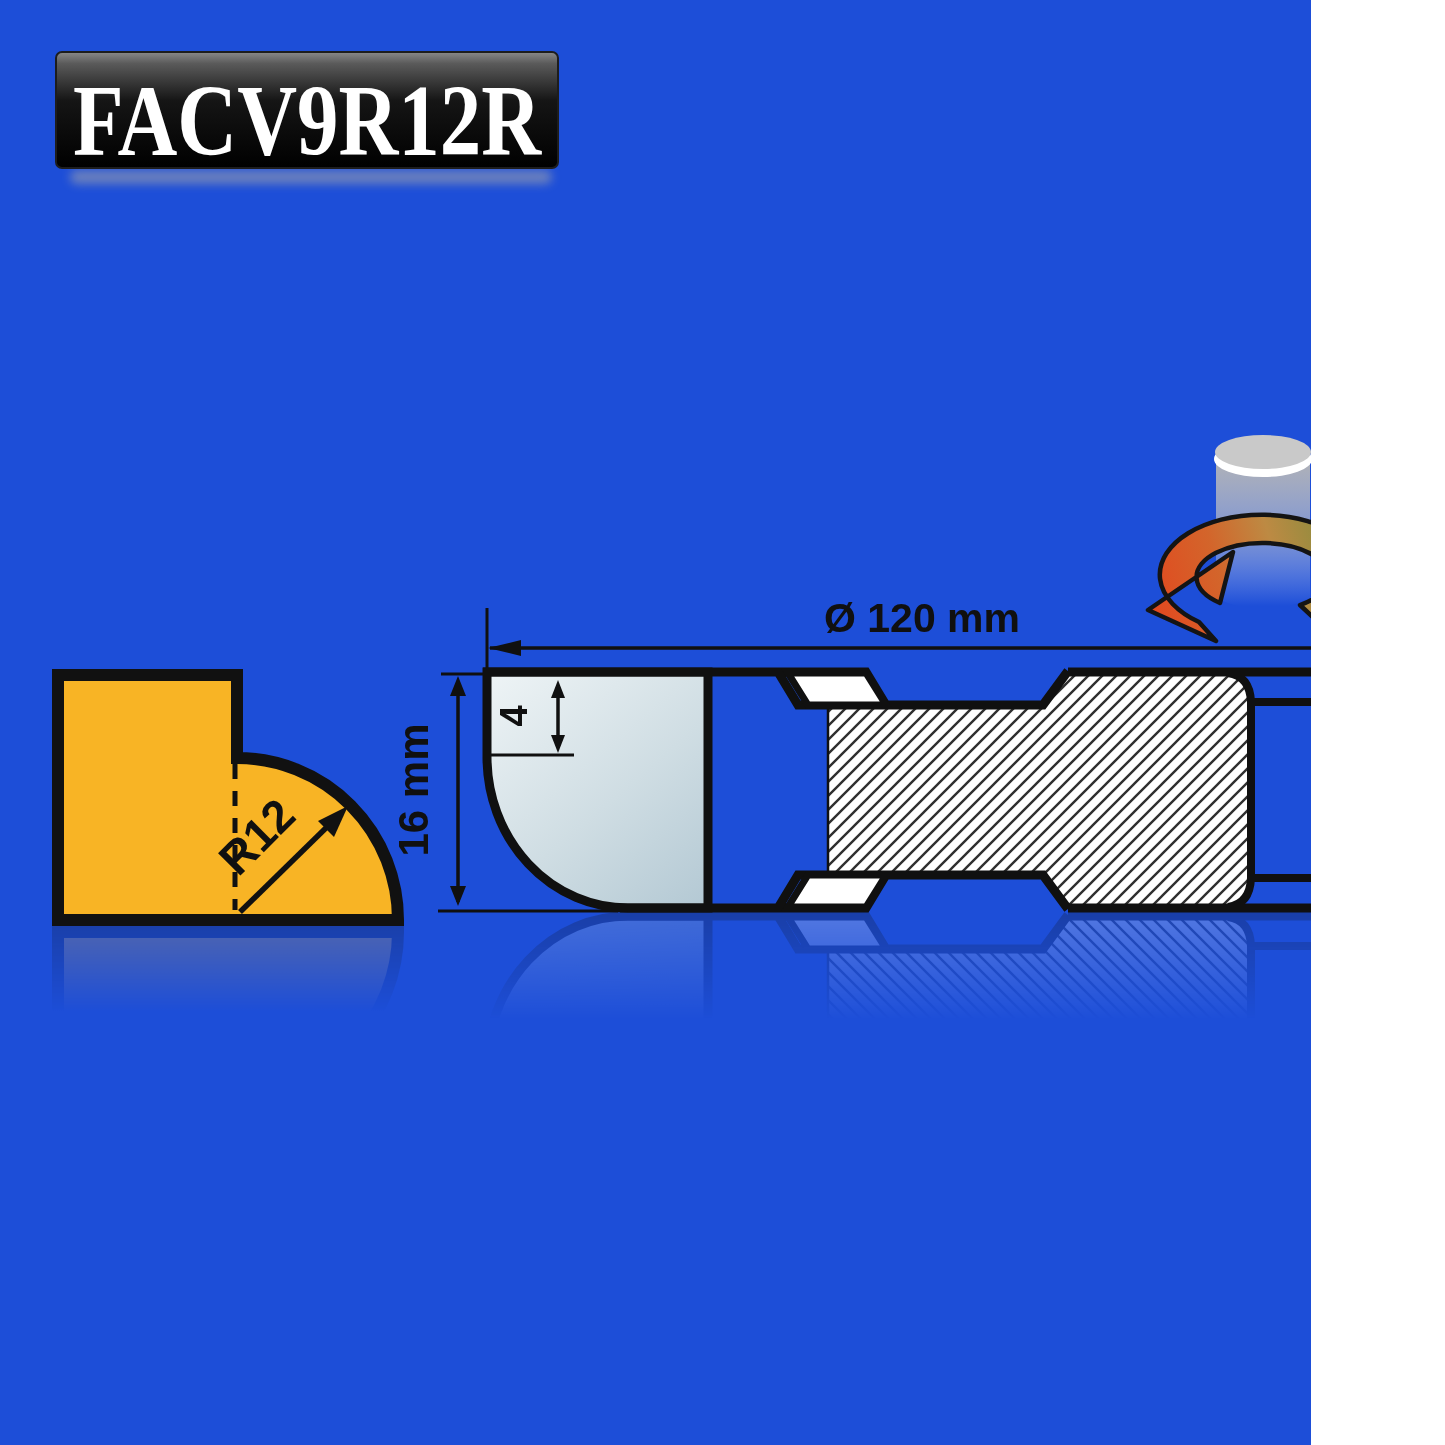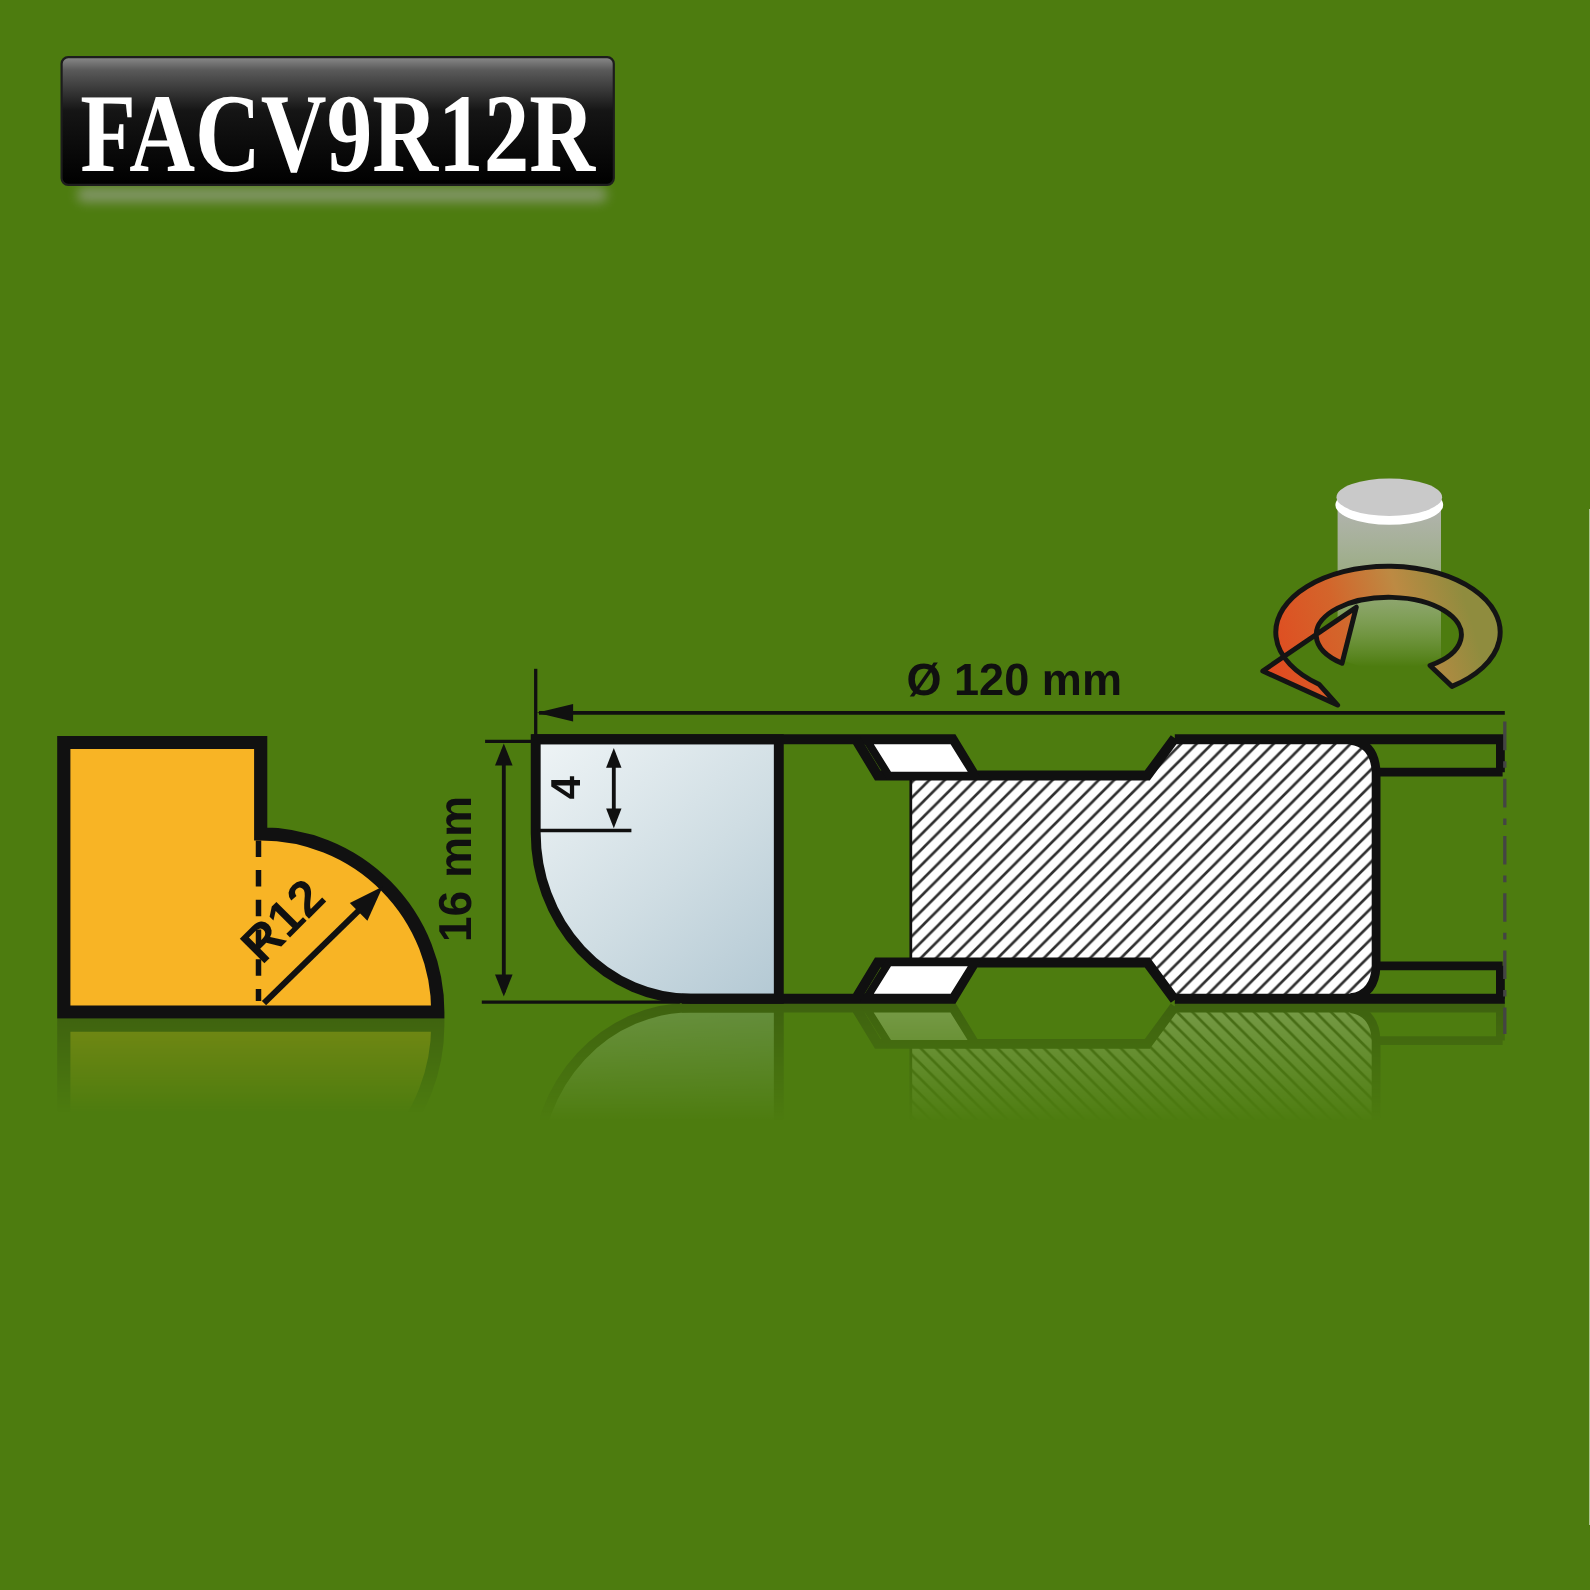--- a/index.html
+++ b/index.html
@@ -1,16 +1,16 @@
 <!DOCTYPE html>
 <html><head>
 <meta charset="utf-8">
 <style>
   html,body{margin:0;padding:0;background:#fff;}
-  .stage{position:relative;width:1445px;height:1445px;background:#4d7c0f;overflow:hidden;
+  .stage{position:relative;width:1311px;height:1445px;background:#1d4ed8;overflow:hidden;
          font-family:"Liberation Sans",sans-serif;}
   svg{position:absolute;left:0;top:0;}
   .dim-text{font-family:"Liberation Sans",sans-serif;font-weight:bold;fill:#101010;}
   .plaque-text{font-family:"Liberation Serif",serif;font-weight:bold;}
 </style>
 </head>
 <body>
 
 <div class="stage">
 <svg width="1445" height="1445" viewBox="0 0 1445 1445" xmlns="http://www.w3.org/2000/svg" xmlns:xlink="http://www.w3.org/1999/xlink">

